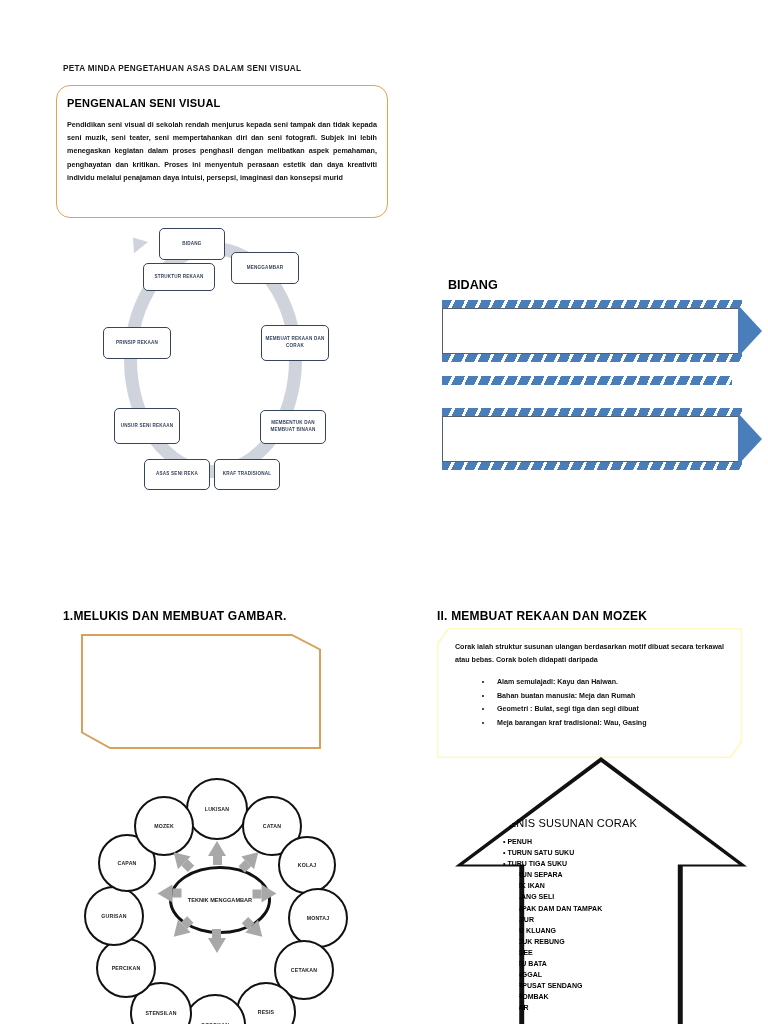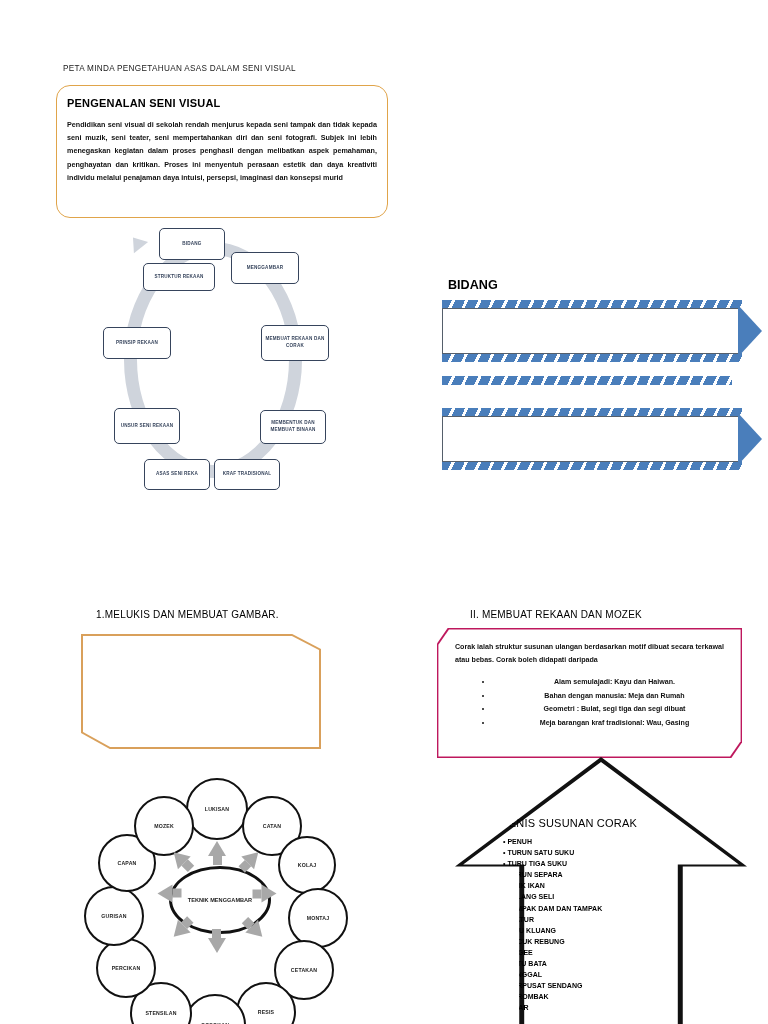--- a/index.html
+++ b/index.html
@@ -4,21 +4,21 @@
 <style>
   html,body{margin:0;padding:0;}
   body{
     width:768px;height:1024px;background:#ffffff;overflow:hidden;
     font-family:"Liberation Sans",sans-serif;color:#000;position:relative;
   }
   .page{position:relative;width:768px;height:1024px;}
 
   
   .doc-title{
-    position:absolute;left:63px;top:64px;font-size:8.2px;font-weight:normal;
+    position:absolute;left:63px;top:64px;font-size:8.2px;font-weight:bold;
     letter-spacing:.3px;color:#1a1a1a;
   }
 
   
   .intro-box{
     position:absolute;left:56px;top:85px;width:332px;height:133px;
     border:1.6px solid #e0a44a;border-radius:14px;box-sizing:border-box;
     background:#fff;
   }
   .intro-head{
@@ -65,21 +65,21 @@
   .banner .bar.top{top:0;}
   .banner .bar.bot{bottom:0;}
   .banner .head{
     position:absolute;left:296px;top:5px;width:0;height:0;
     border-top:26px solid transparent;border-bottom:26px solid transparent;
     border-left:24px solid #4a7ebb;
   }
   .mid-stripe{position:absolute;left:2px;top:98px;width:290px;height:9px;}
 
   
-  .sec-head{position:absolute;font-size:10px;font-weight:normal;letter-spacing:.2px;margin-left:33px;}
+  .sec-head{position:absolute;font-size:12px;font-weight:bold;letter-spacing:.2px;}
 
   
   .clip-box{
     position:absolute;left:81px;top:634px;width:240px;height:115px;
     background:#fff;border:0;
     clip-path:polygon(0 0,88% 0,100% 13%,100% 100%,12% 100%,0 86%);
   }
   .clip-box .inner{
     position:absolute;inset:1.6px;background:#fff;
     clip-path:polygon(0 0,88% 0,100% 13%,100% 100%,12% 100%,0 86%);
@@ -104,34 +104,34 @@
     border-left:9px solid transparent;border-right:9px solid transparent;
     border-bottom:15px solid #a8a8a8;
   }
   .warrow i{
     position:absolute;left:-4.5px;top:15px;width:9px;height:9px;background:#a8a8a8;display:block;
   }
 
   
   .red-box{
     position:absolute;left:437px;top:628px;width:305px;height:130px;
-    background:#be185d;
+    background:#fef9c3;
     clip-path:polygon(3.5% 0,100% 0,100% 88%,96.5% 100%,0 100%,0 12%);
   }
   .red-box .inner{
     position:absolute;left:1.4px;top:1.4px;right:1.4px;bottom:1.4px;background:#fff;
     clip-path:polygon(3.5% 0,100% 0,100% 88%,96.5% 100%,0 100%,0 12%);
   }
   .red-txt{
     position:absolute;left:18px;right:14px;top:13px;font-size:7.1px;
     line-height:13px;font-weight:bold;color:#111;
   }
   .red-list{
     position:absolute;left:42px;right:10px;top:48px;margin:0;padding:0 0 0 14px;
-    font-size:7.1px;line-height:13.6px;font-weight:bold;color:#111;text-align:center;
+    font-size:7.1px;line-height:13.6px;font-weight:bold;color:#111;
   }
   .red-list li{padding-left:4px;}
 
   
   .uparrow{
     position:absolute;left:455px;top:757px;width:292px;height:267px;
     background:#111;
     clip-path:polygon(50% 0,100% 41%,78% 41%,78% 100%,22% 100%,22% 41%,0 41%);
   }
   .uparrow .inner{
@@ -201,21 +201,21 @@
 
   <div class="clip-box">
     <div class="inner"></div>
   </div>
 
   <div class="red-box">
     <div class="inner"></div>
     <div class="red-txt">Corak ialah struktur susunan ulangan berdasarkan motif dibuat secara terkawal atau bebas. Corak boleh didapati daripada</div>
     <ul class="red-list">
       <li>Alam semulajadi: Kayu dan Haiwan.</li>
-      <li>Bahan dengan manusia: Meja dan Rumah</li>
+      <li>Bahan buatan manusia: Meja dan Rumah</li>
       <li>Geometri : Bulat, segi tiga dan segi dibuat</li>
       <li>Meja barangan kraf tradisional: Wau, Gasing</li>
     </ul>
   </div>
 
   <div class="wheel">
     <div class="wcenter">TEKNIK MENGGAMBAR</div>
 
     <div class="wcircle" style="left:108px;top:0px;width:58px;height:58px;">LUKISAN</div>
     <div class="wcircle" style="left:164px;top:18px;width:56px;height:56px;">CATAN</div>

